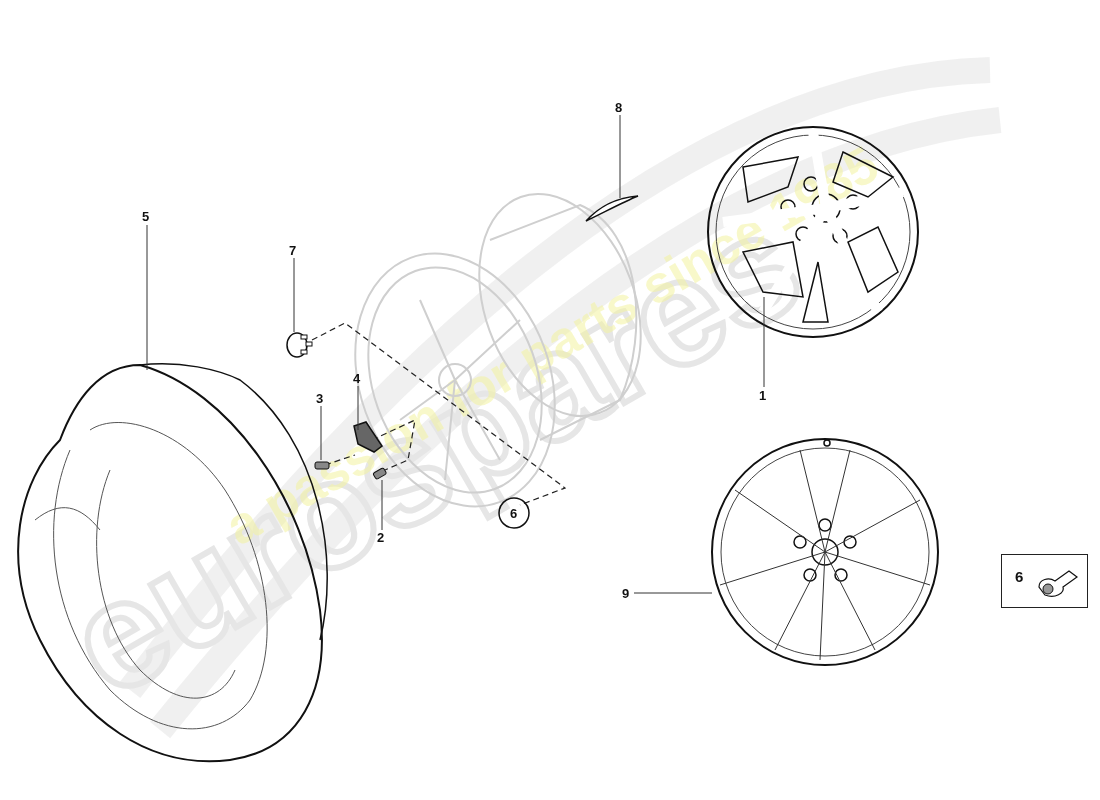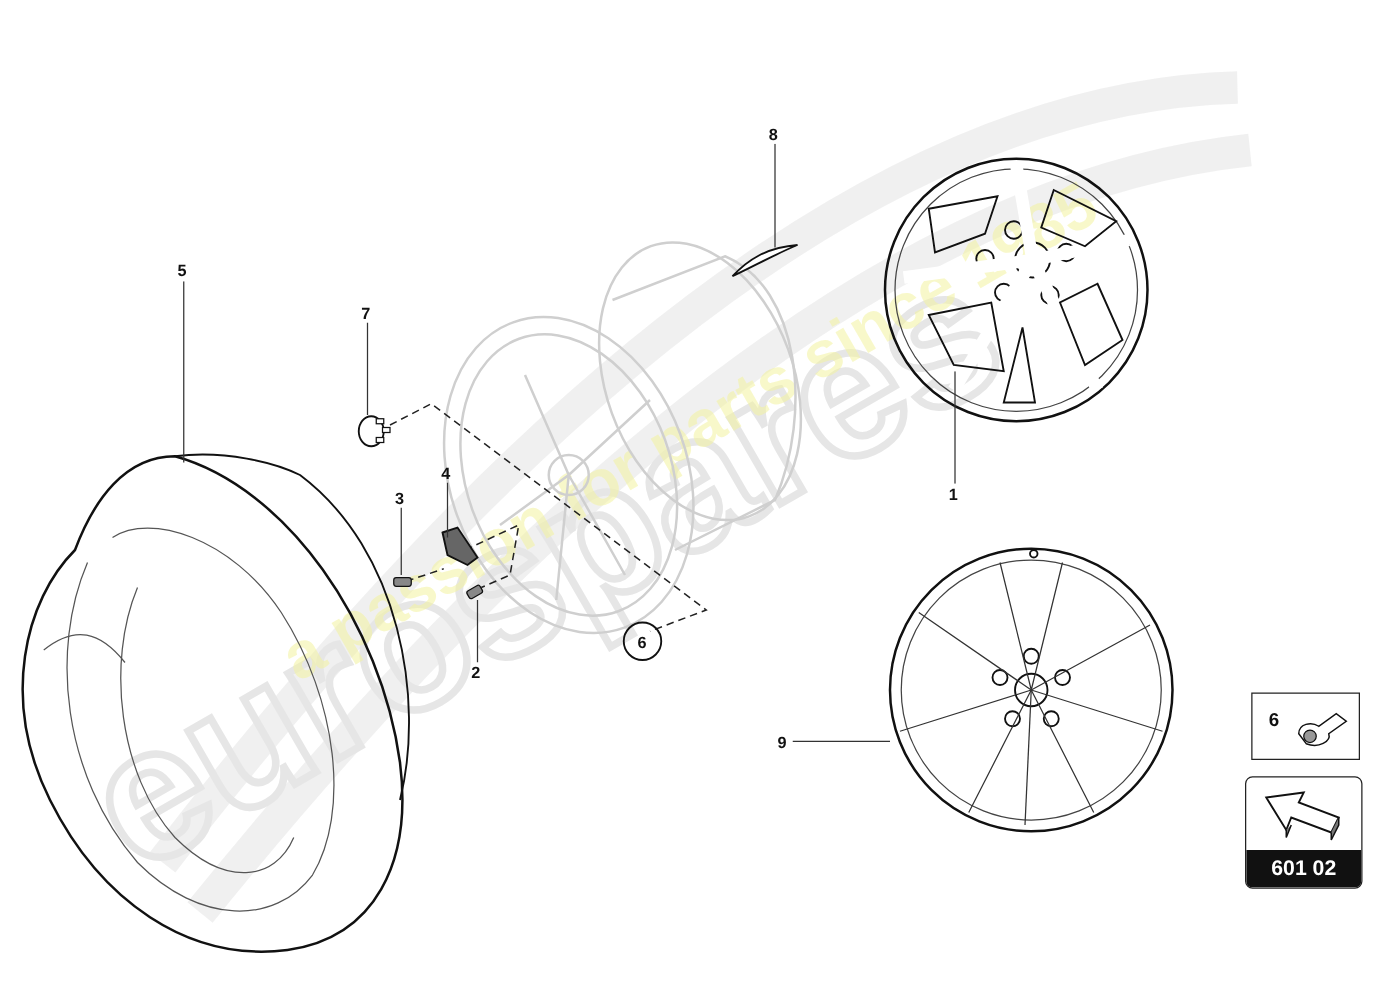--- a/index.html
+++ b/index.html
@@ -153,21 +153,14 @@
     </svg>
 
   <div class="legend-box" style="left:1001px;top:554px;width:85px;height:52px;">
     <div class="callout" style="left:13px;top:14px;font-size:15px;">6</div>
     <svg width="50" height="36" style="position:absolute;left:33px;top:8px">
       <path d="M4 24 C 4 16, 14 14, 20 18 L 34 8 L 42 14 L 28 24 C 30 30, 20 36, 10 32 Z" fill="#fff" stroke="#111" stroke-width="1.2"></path>
       <circle cx="13" cy="26" r="5" fill="#999" stroke="#111"></circle>
     </svg>
   </div>
 
-  <div class="nav-box" style="left:996px;top:621px;width:92px;height:88px;">
-    <svg width="80" height="55" style="position:absolute;left:6px;top:4px">
-      <path d="M10 12 L 40 8 L 36 16 L 68 28 L 62 40 L 30 28 L 26 38 Z" fill="#fff" stroke="#111" stroke-width="1.5"></path>
-      <path d="M26 38 L 26 44 L 30 34 M62 40 L 62 46 L 68 34 L 68 28" fill="#777" stroke="#111" stroke-width="1.2"></path>
-    </svg>
-    <div class="nav-label">601 02</div>
-  </div>
 
 </div>
 
 </body></html>

